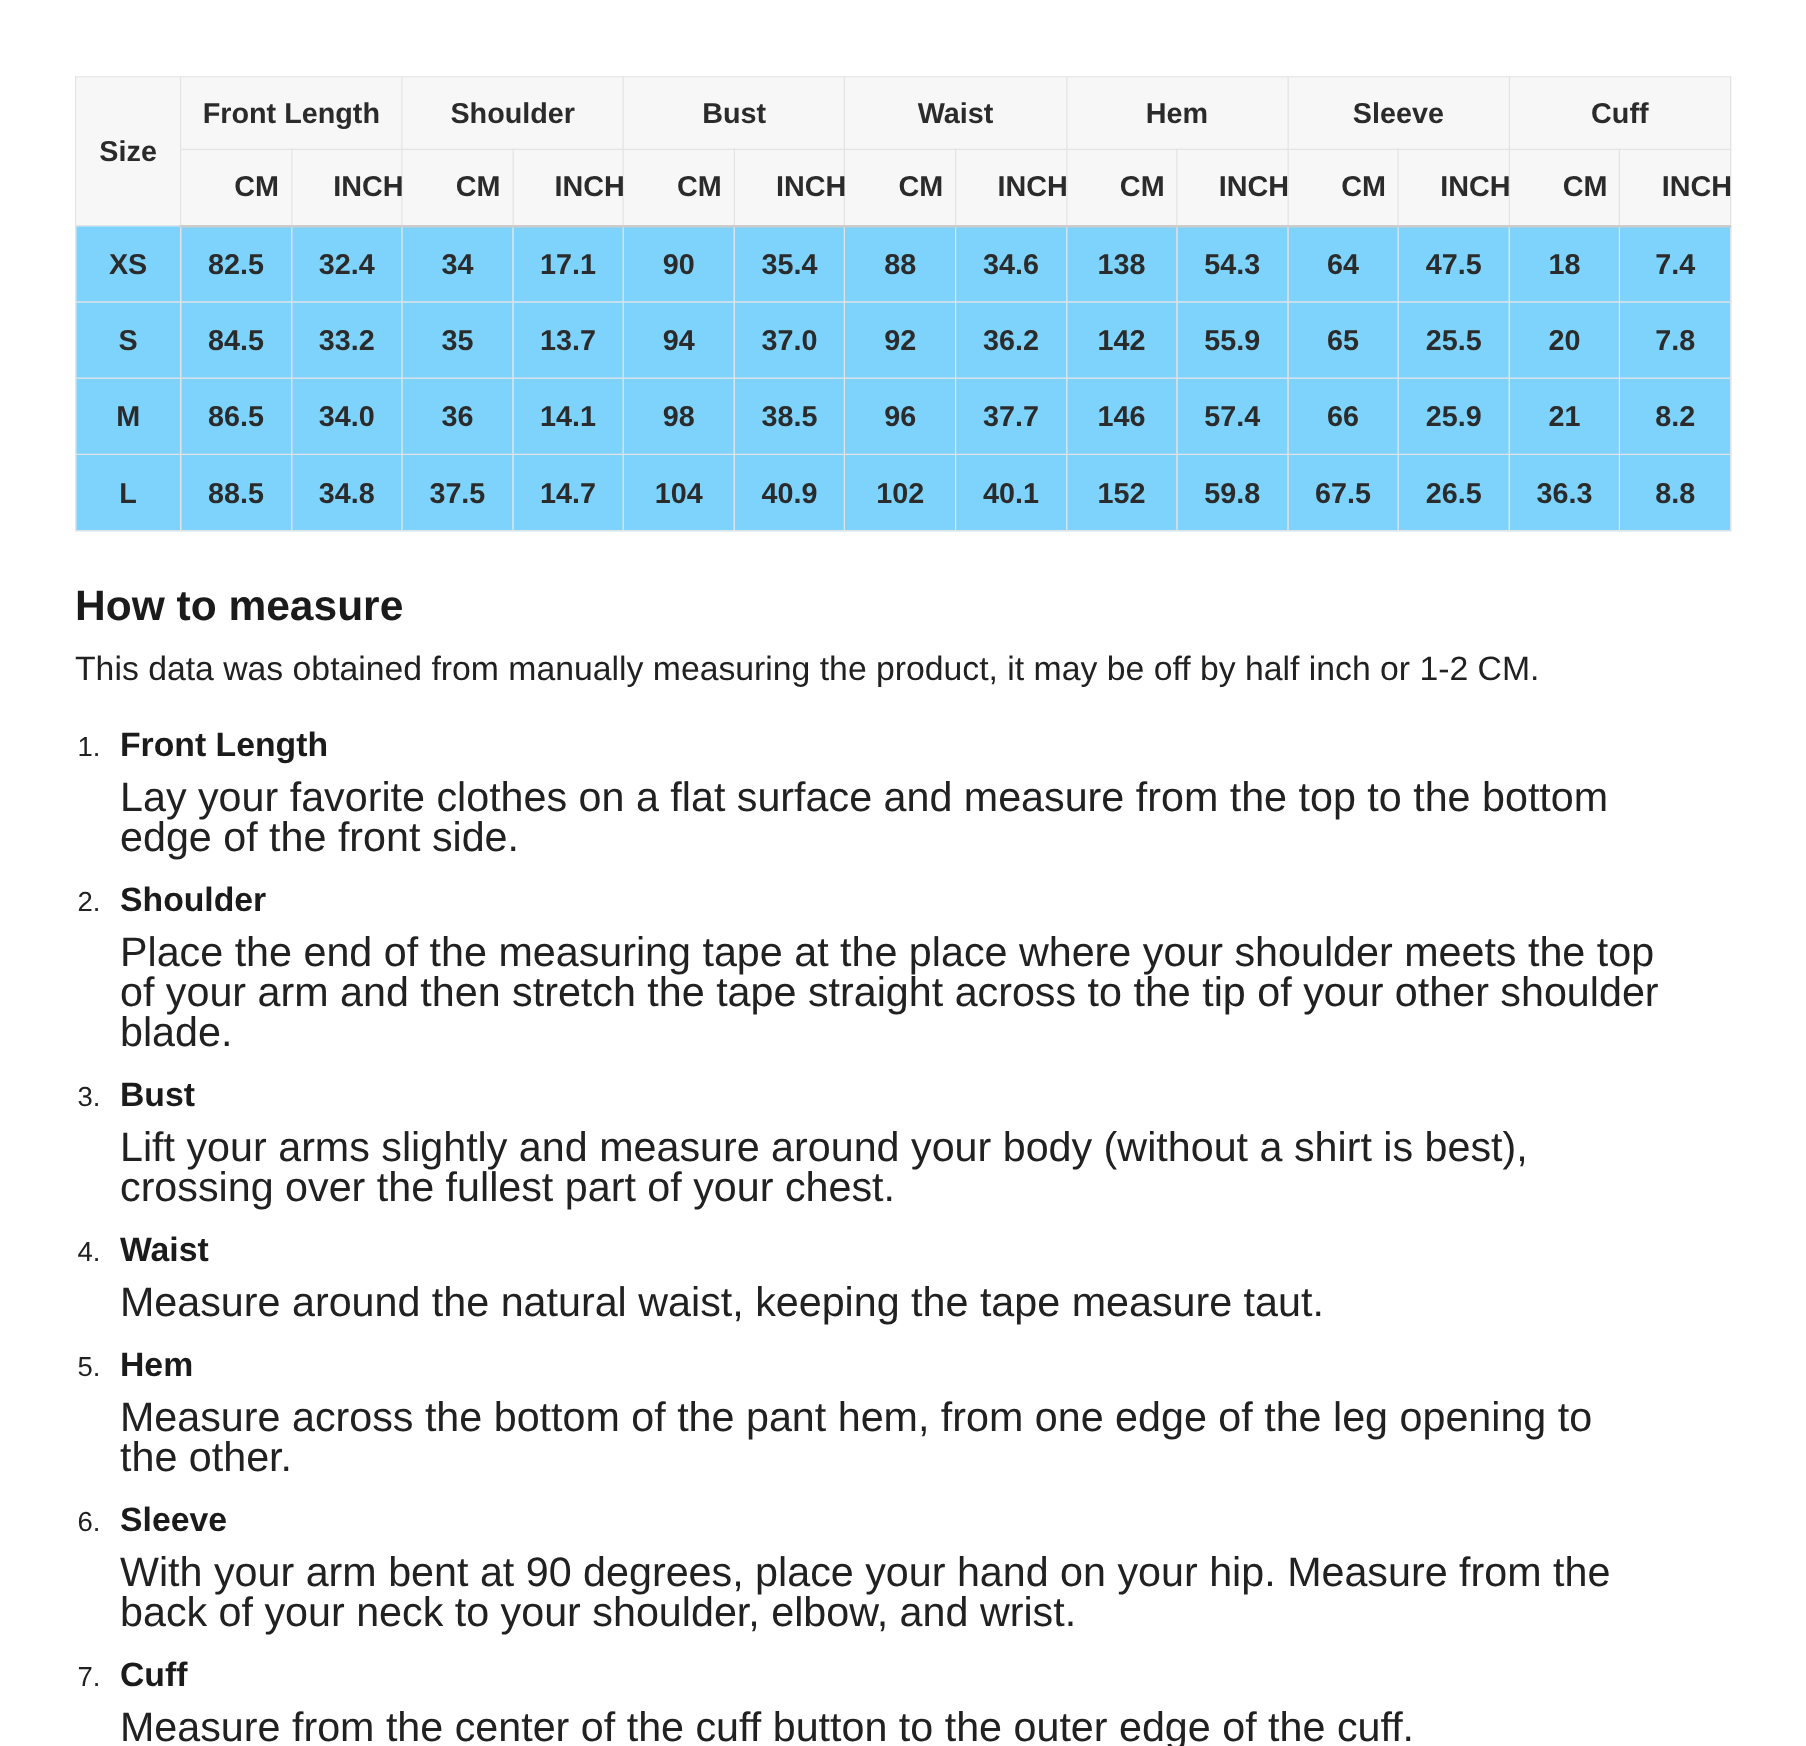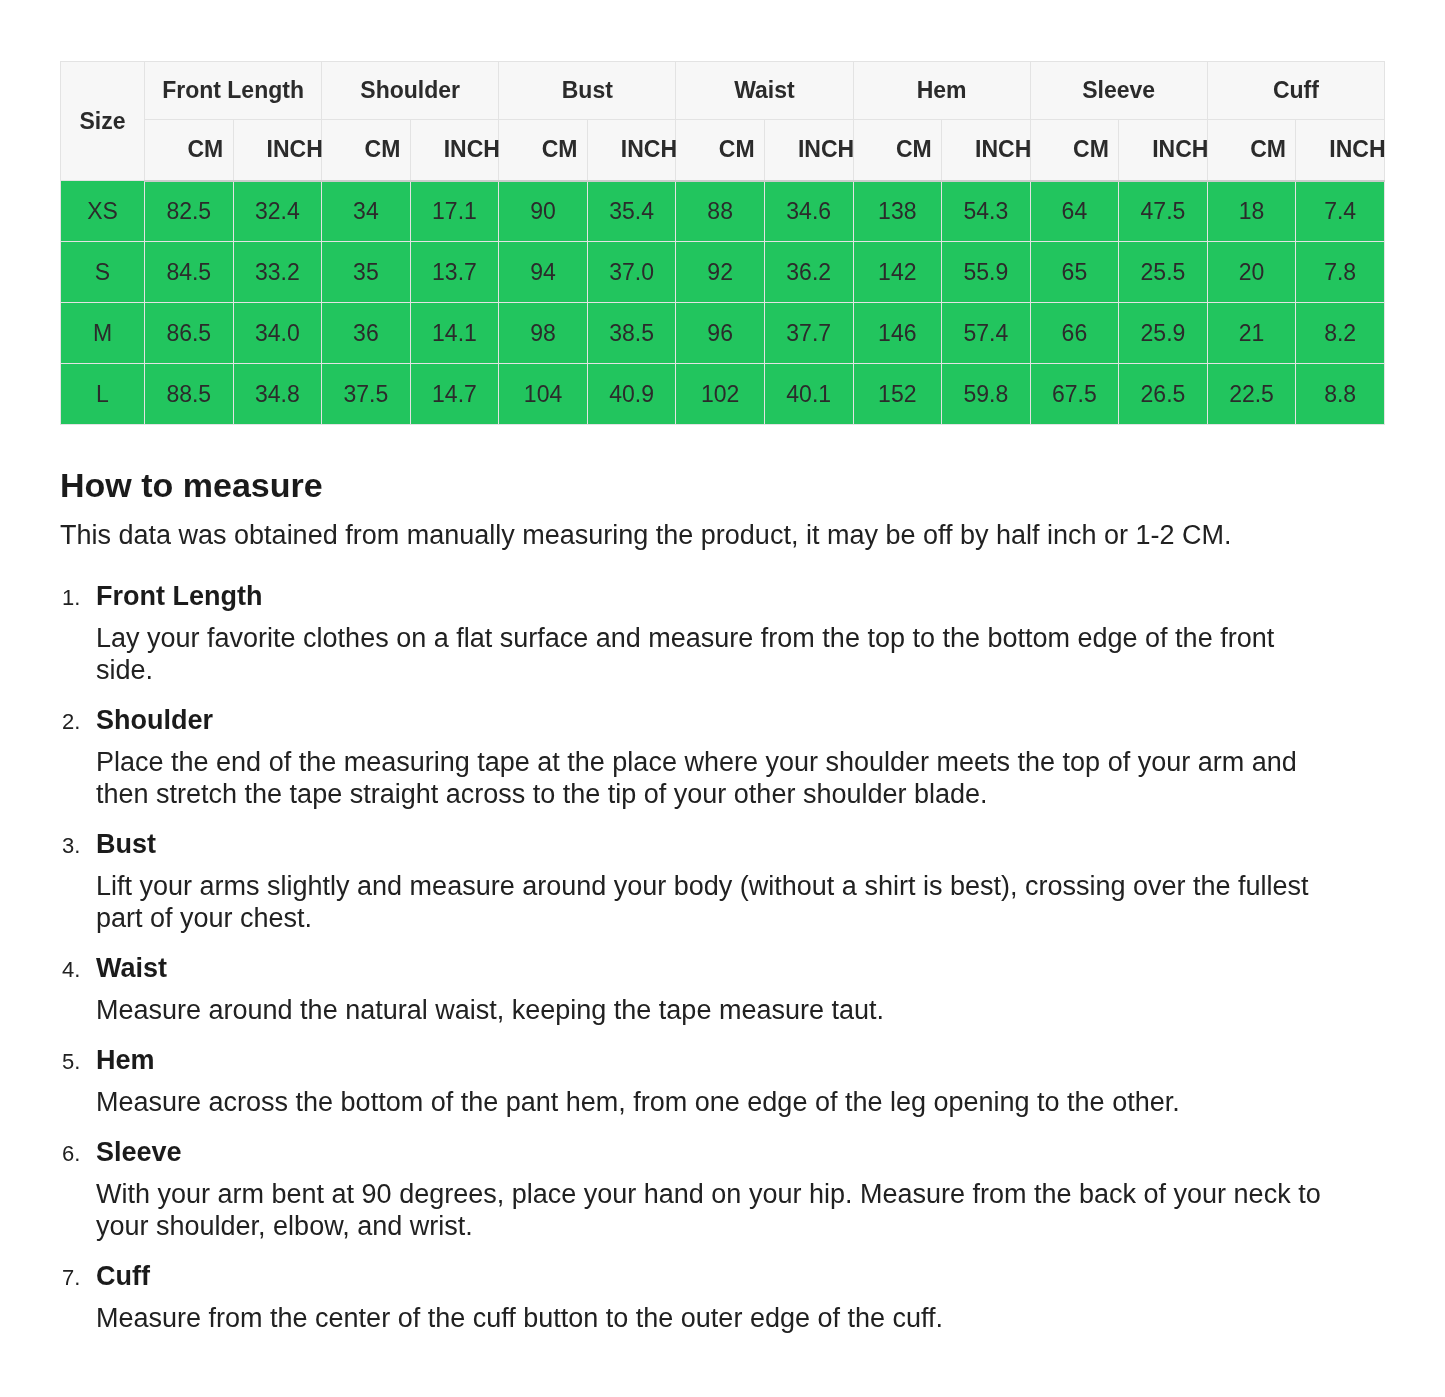--- a/index.html
+++ b/index.html
@@ -30,22 +30,22 @@
   }
   .size-chart thead th {
     background: #f7f7f7;
     font-weight: bold;
     color: #2b2b2b;
   }
   .size-chart tr.group-row th { height: 58px; }
   .size-chart tr.unit-row th { height: 61px; border-bottom: 2px solid #cccccc; padding-left: 33px; }
   .size-chart tbody td {
     height: 61px;
-    background: #22c55e;
-    font-weight: normal;
+    background: #7dd3fc;
+    font-weight: bold;
     color: #2b2b2b;
   }
 
   
   h2.htm-heading {
     font-size: 34px;
     line-height: 40px;
     font-weight: bold;
     color: #1b1b1b;
     margin: 40px 0 13px 0;
@@ -74,21 +74,21 @@
     color: #212121;
   }
   .item-title {
     font-size: 27px;
     line-height: 32px;
     font-weight: bold;
     margin: 0 0 10px 0;
     color: #1b1b1b;
   }
   .item-desc {
-    font-size: 27px;
+    font-size: 33px;
     line-height: 32px;
     margin: 0 12px 18px 0;
     max-width: 1232px;
   }
 </style>
 </head>
 <body>
 
 <table class="size-chart">
   <colgroup>
@@ -195,21 +195,21 @@
       <td>37.5</td>
       <td>14.7</td>
       <td>104</td>
       <td>40.9</td>
       <td>102</td>
       <td>40.1</td>
       <td>152</td>
       <td>59.8</td>
       <td>67.5</td>
       <td>26.5</td>
-      <td>22.5</td>
+      <td>36.3</td>
       <td>8.8</td>
     </tr>
   </tbody>
 </table>
 
 <h2 class="htm-heading">How to measure</h2>
 <p class="htm-intro">This data was obtained from manually measuring the product, it may be off by half inch or 1-2 CM.</p>
 
 <ol class="htm-list">
   <li>

